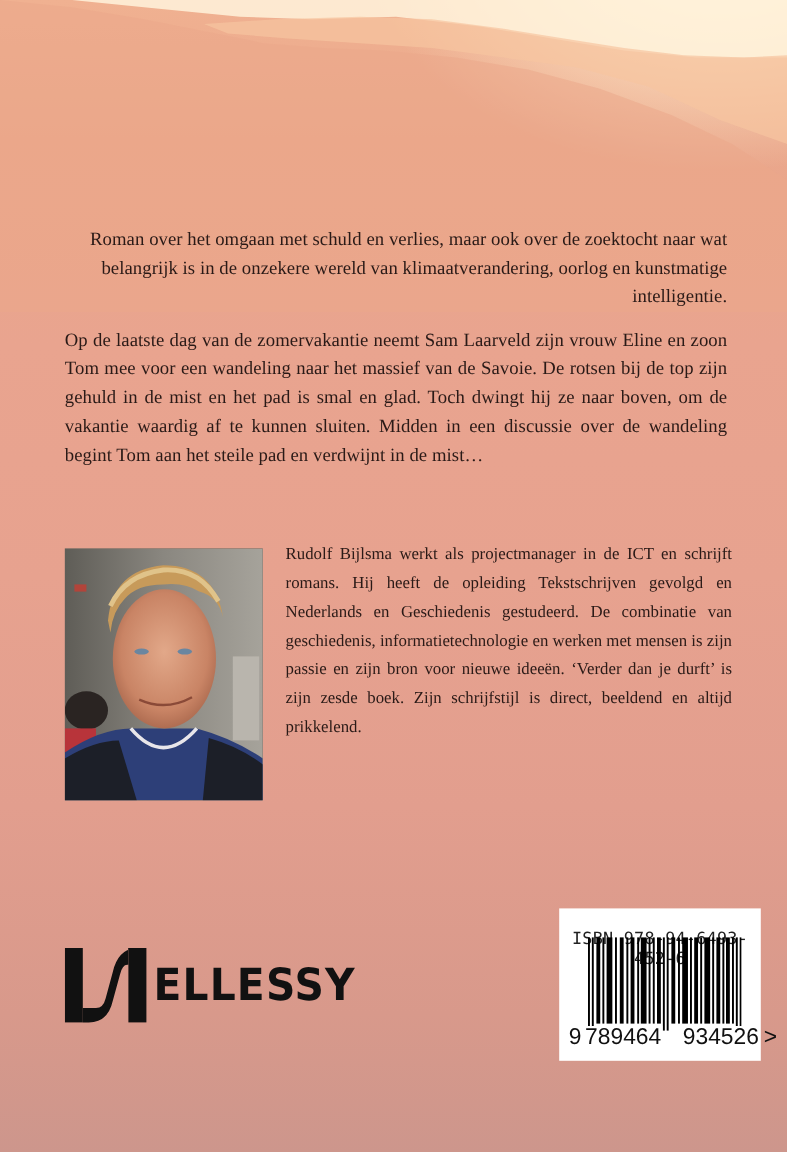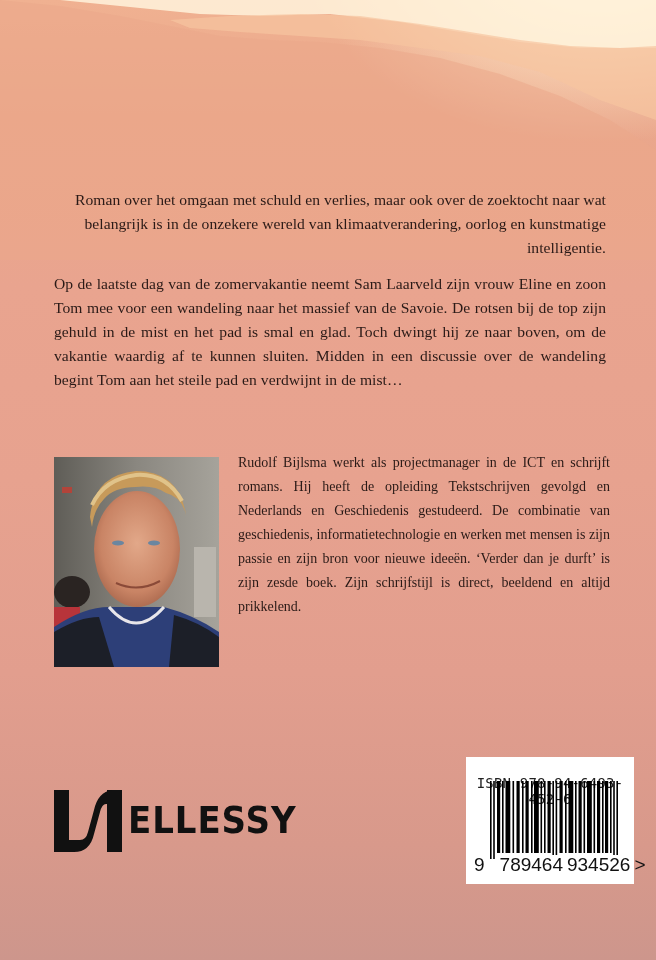--- a/index.html
+++ b/index.html
@@ -51,22 +51,22 @@
     }
     .bars { position: absolute; left: 24px; top: 24px; width: 128px; height: 78px; }
     .ean-digits {
       position: absolute; left: 8px; top: 98px; width: 160px;
       font-family: "Liberation Sans", "DejaVu Sans", sans-serif;
       font-size: 19px; color: #111; line-height: 1;
       display: flex;
     }
     .ean-first { width: 20px; }
     .ean-group { background: #fff; padding: 0 1px; }
-    .ean-g1 { margin-left: 14px; }
-    .ean-g2 { margin-left: 2px; }
+    .ean-g1 { margin-left: 2px; }
+    .ean-g2 { margin-left: 16px; }
     .ean-arrow { margin-left: 3px; }
   </style>
 </head>
 <body>
 
 <div class="cover">
 
   <svg class="hills" viewBox="0 0 656 260" preserveAspectRatio="none">
     <path d="M60,0 L120,6 L200,14 L260,16 L330,14 L400,22 L460,32 L520,42 L580,48 L656,48 L656,0 Z" fill="#fff3dc" opacity="0.85"></path>
     <path d="M170,20 L230,16 L300,14 L360,16 L420,24 L470,32 L520,40 L570,46 L620,48 L656,46 L656,120 L600,100 L540,72 L480,56 L420,48 L360,40 L300,36 L240,32 L190,28 Z" fill="#f6c4a0" opacity="0.7"></path>

